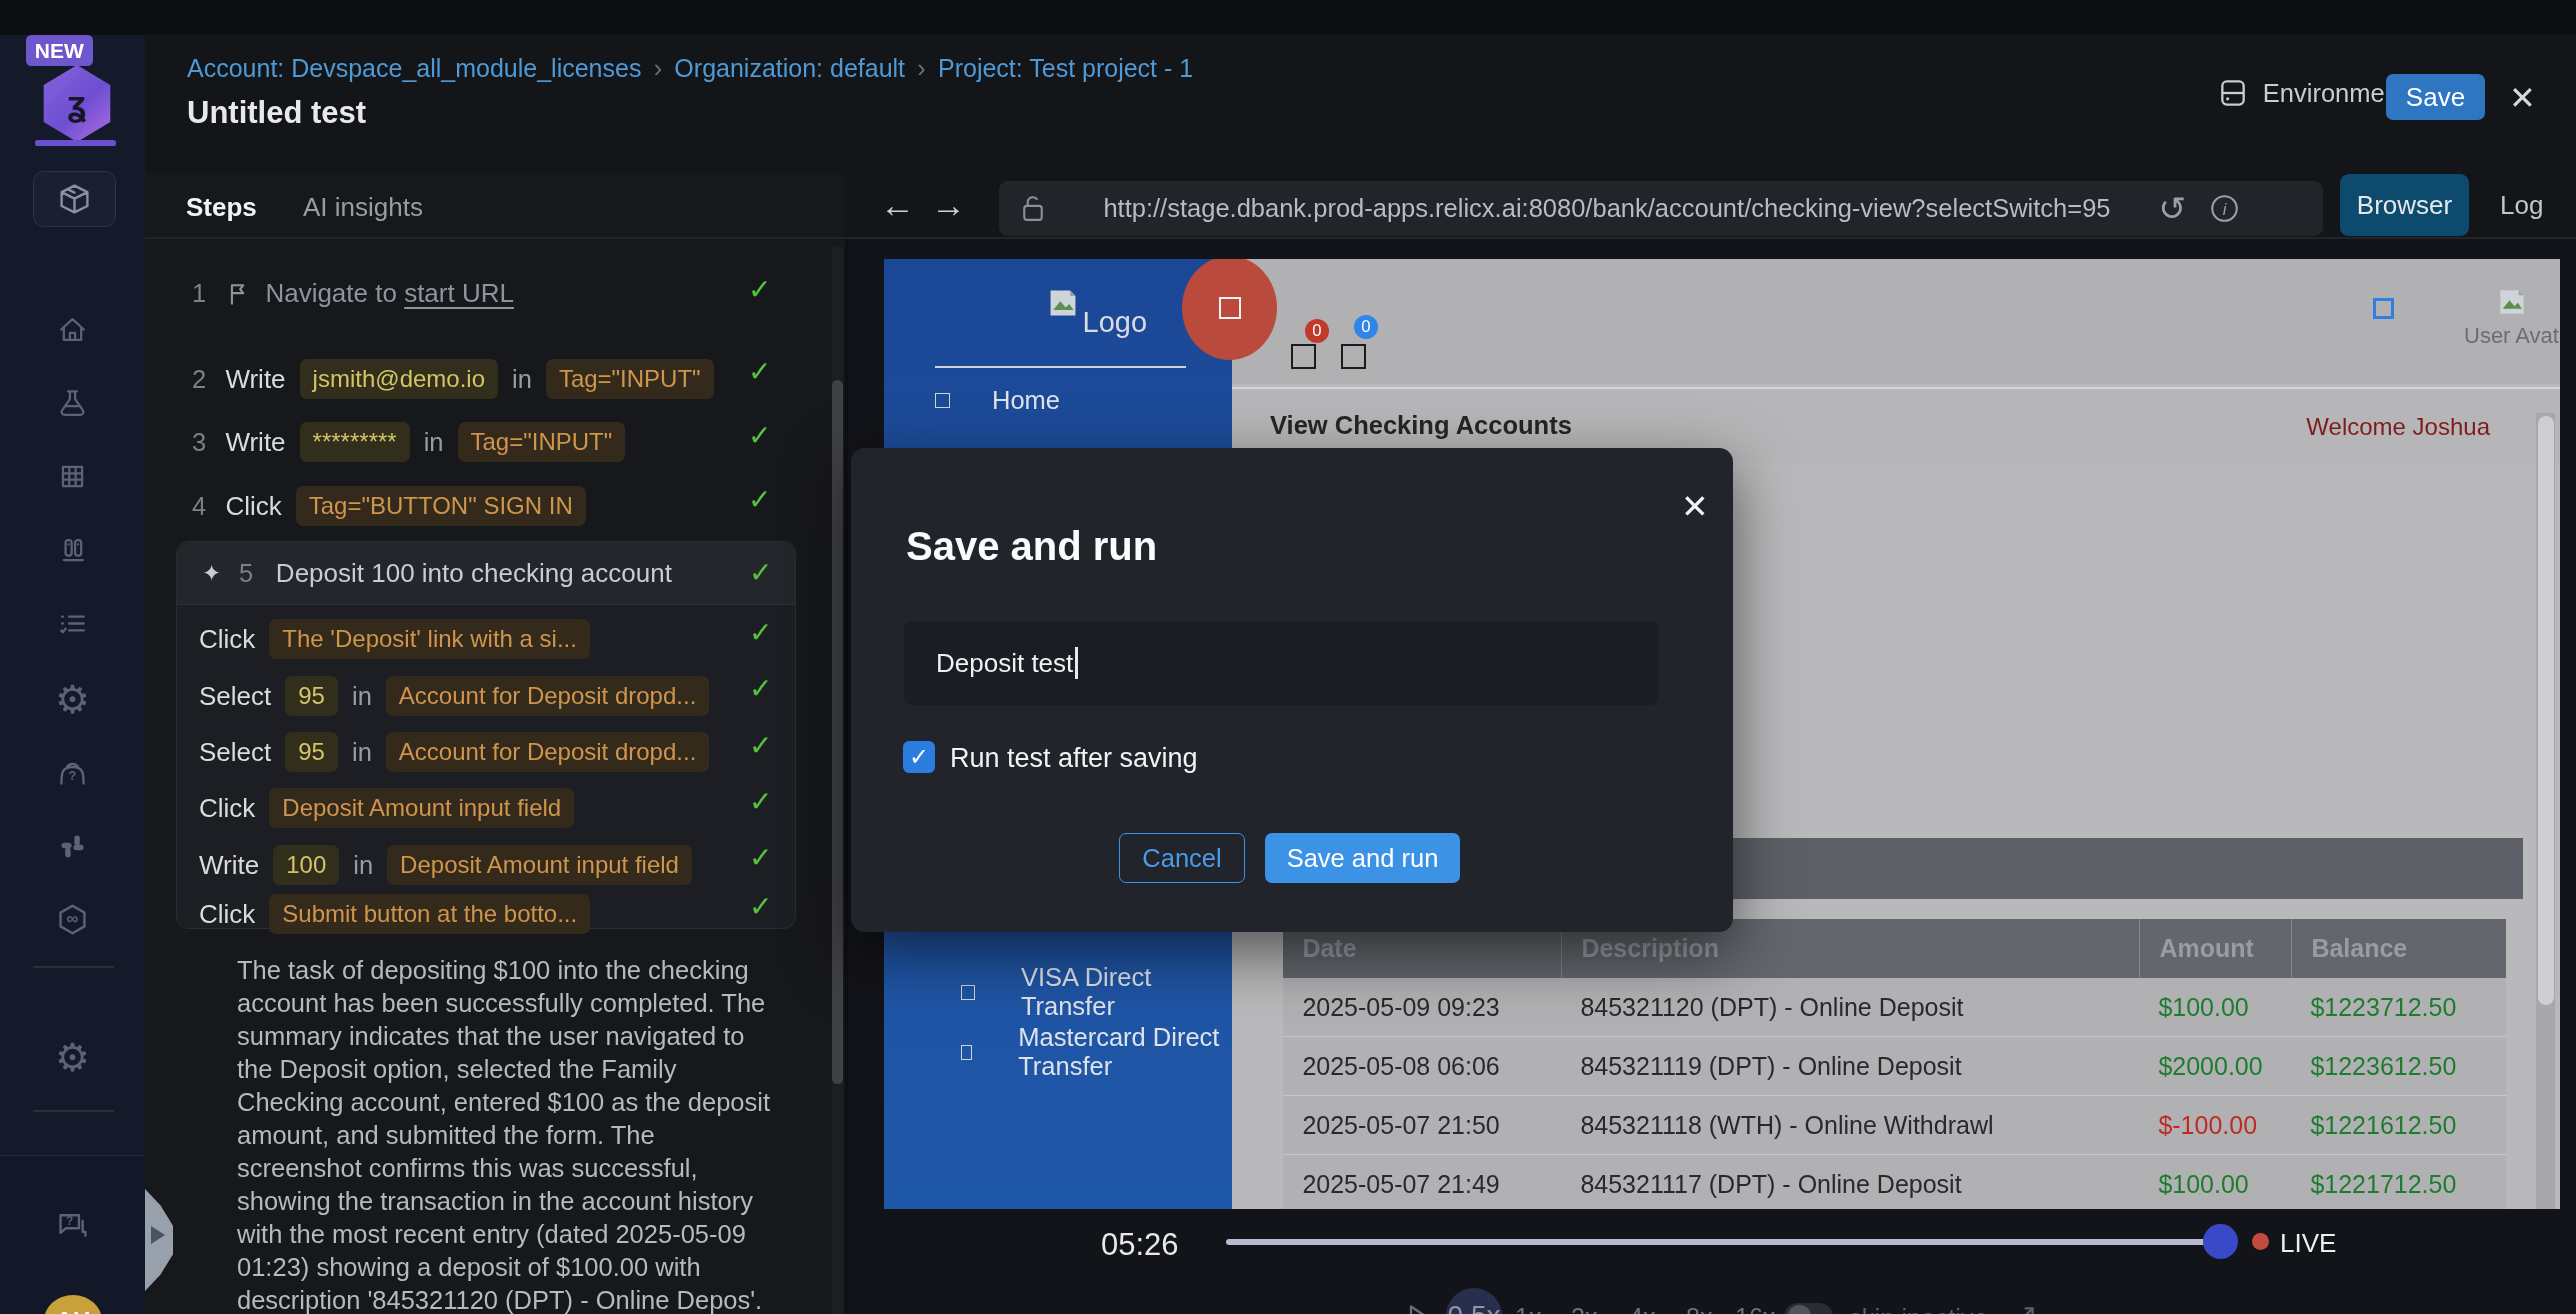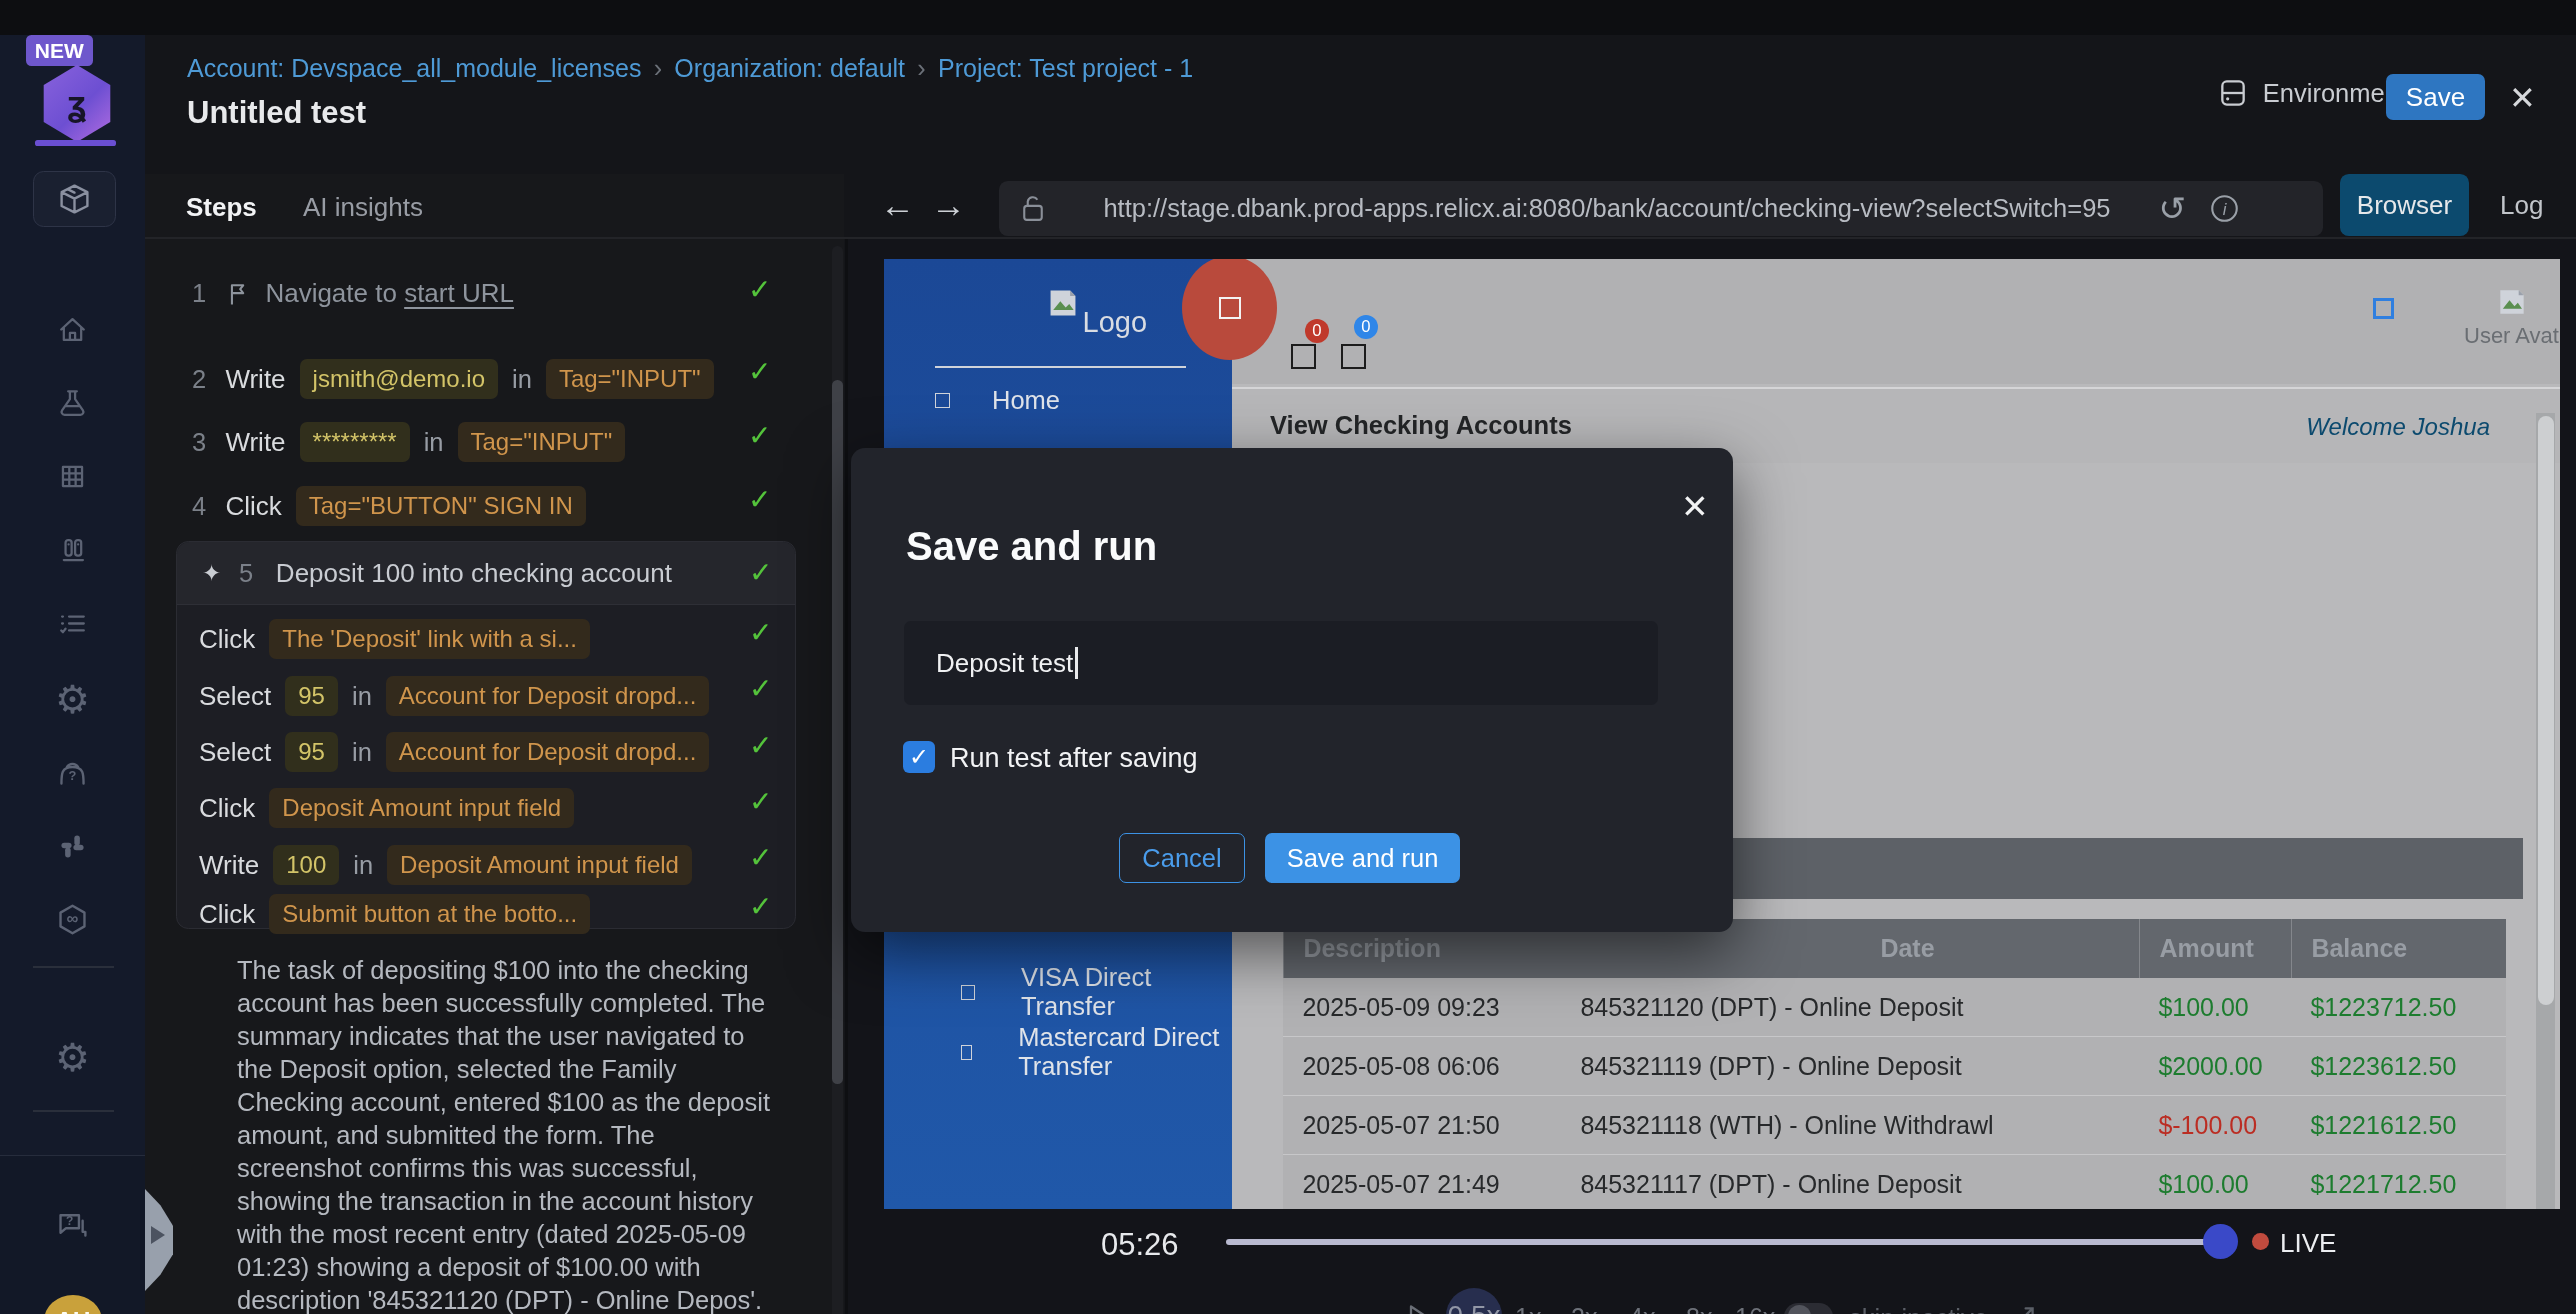--- a/index.html
+++ b/index.html
@@ -58,21 +58,21 @@
   #browser-tab{left:2340px;top:139px;width:129px;height:62px;background:#0c4a6e;border-radius:8.8px;color:#e6e8ea;font-size:26px;display:flex;align-items:center;justify-content:center;}
   #log-tab{left:2500px;top:139px;height:62px;color:#c2c5ca;font-size:26px;display:flex;align-items:center;}
   
   #viewport{left:884px;top:224px;width:1676px;height:950px;background:#b9b9bb;overflow:hidden;}
   #bank-sidebar{left:0;top:0;width:348px;height:950px;background:linear-gradient(180deg,#1b4896,#2058a9);}
   .bullet{width:15px;height:15px;border:1.8px solid #cfd3da;}
   .bank-item{color:#dfe3e9;font-size:25.5px;}
   #bank-topbar{left:348px;top:0;width:1328px;height:125px;background:#b1b1b3;}
   #welcome-band{left:348px;top:128px;width:1328px;height:76px;background:#b6b6b8;border-top:2.6px solid #d5d5d7;}
   #bank-title{color:#232527;font-size:25.5px;font-weight:600;}
-  #welcome{color:#0c4a6e;font-size:24px;font-style:italic;}
+  #welcome{color:#7f1d1d;font-size:24px;}
   #rec-circle{left:298px;top:-2.6px;width:95px;height:104px;background:#b94a3c;border-radius:50%;display:flex;align-items:center;justify-content:center;}
   #rec-square{width:22px;height:22px;border:2.6px solid #f3f3f3;}
   .ph-square{width:25px;height:25px;border:2.6px solid #1c1c1c;}
   .cnt-badge{position:absolute;width:24px;height:24px;border-radius:50%;color:#fff;font-size:16.7px;display:flex;align-items:center;justify-content:center;}
   #slate-band{left:365px;top:579px;width:1274px;height:61px;background:#5d6167;}
   #bank-table{left:399px;top:660px;width:1223px;background:#b1b1b3;}
   #bank-table .thead{display:flex;background:#63676d;height:59px;align-items:center;}
   #bank-table .th{color:#989da4;font-size:25px;font-weight:700;border-left:0.9px solid #84878c;height:100%;display:flex;align-items:center;padding-left:19.4px;}
   #bank-table .tr{display:flex;height:59px;align-items:center;border-bottom:1.8px solid #c7c7c9;}
   #bank-table .td{color:#27292b;font-size:25px;padding-left:19.4px;}
@@ -362,22 +362,22 @@
 
     <div id="welcome-band" class="abs">
       <span id="bank-title" style="position:absolute;left:38px;top:22px;white-space:nowrap;">View Checking Accounts</span>
       <span id="welcome" style="position:absolute;right:70px;top:24px;white-space:nowrap;">Welcome Joshua</span>
     </div>
 
     <div id="slate-band" class="abs"></div>
 
     <div id="bank-table" class="abs">
       <div class="thead">
+        <div class="th c-date" style="border-left:none;">Date</div>
         <div class="th c-desc">Description</div>
-        <div class="th c-date" style="border-left:none;">Date</div>
         <div class="th c-amt">Amount</div>
         <div class="th c-bal">Balance</div>
       </div>
       <div class="tr">
         <div class="td c-date">2025-05-09 09:23</div>
         <div class="td c-desc">845321120 (DPT) - Online Deposit</div>
         <div class="td c-amt pos">$100.00</div>
         <div class="td c-bal pos">$1223712.50</div>
       </div>
       <div class="tr">

